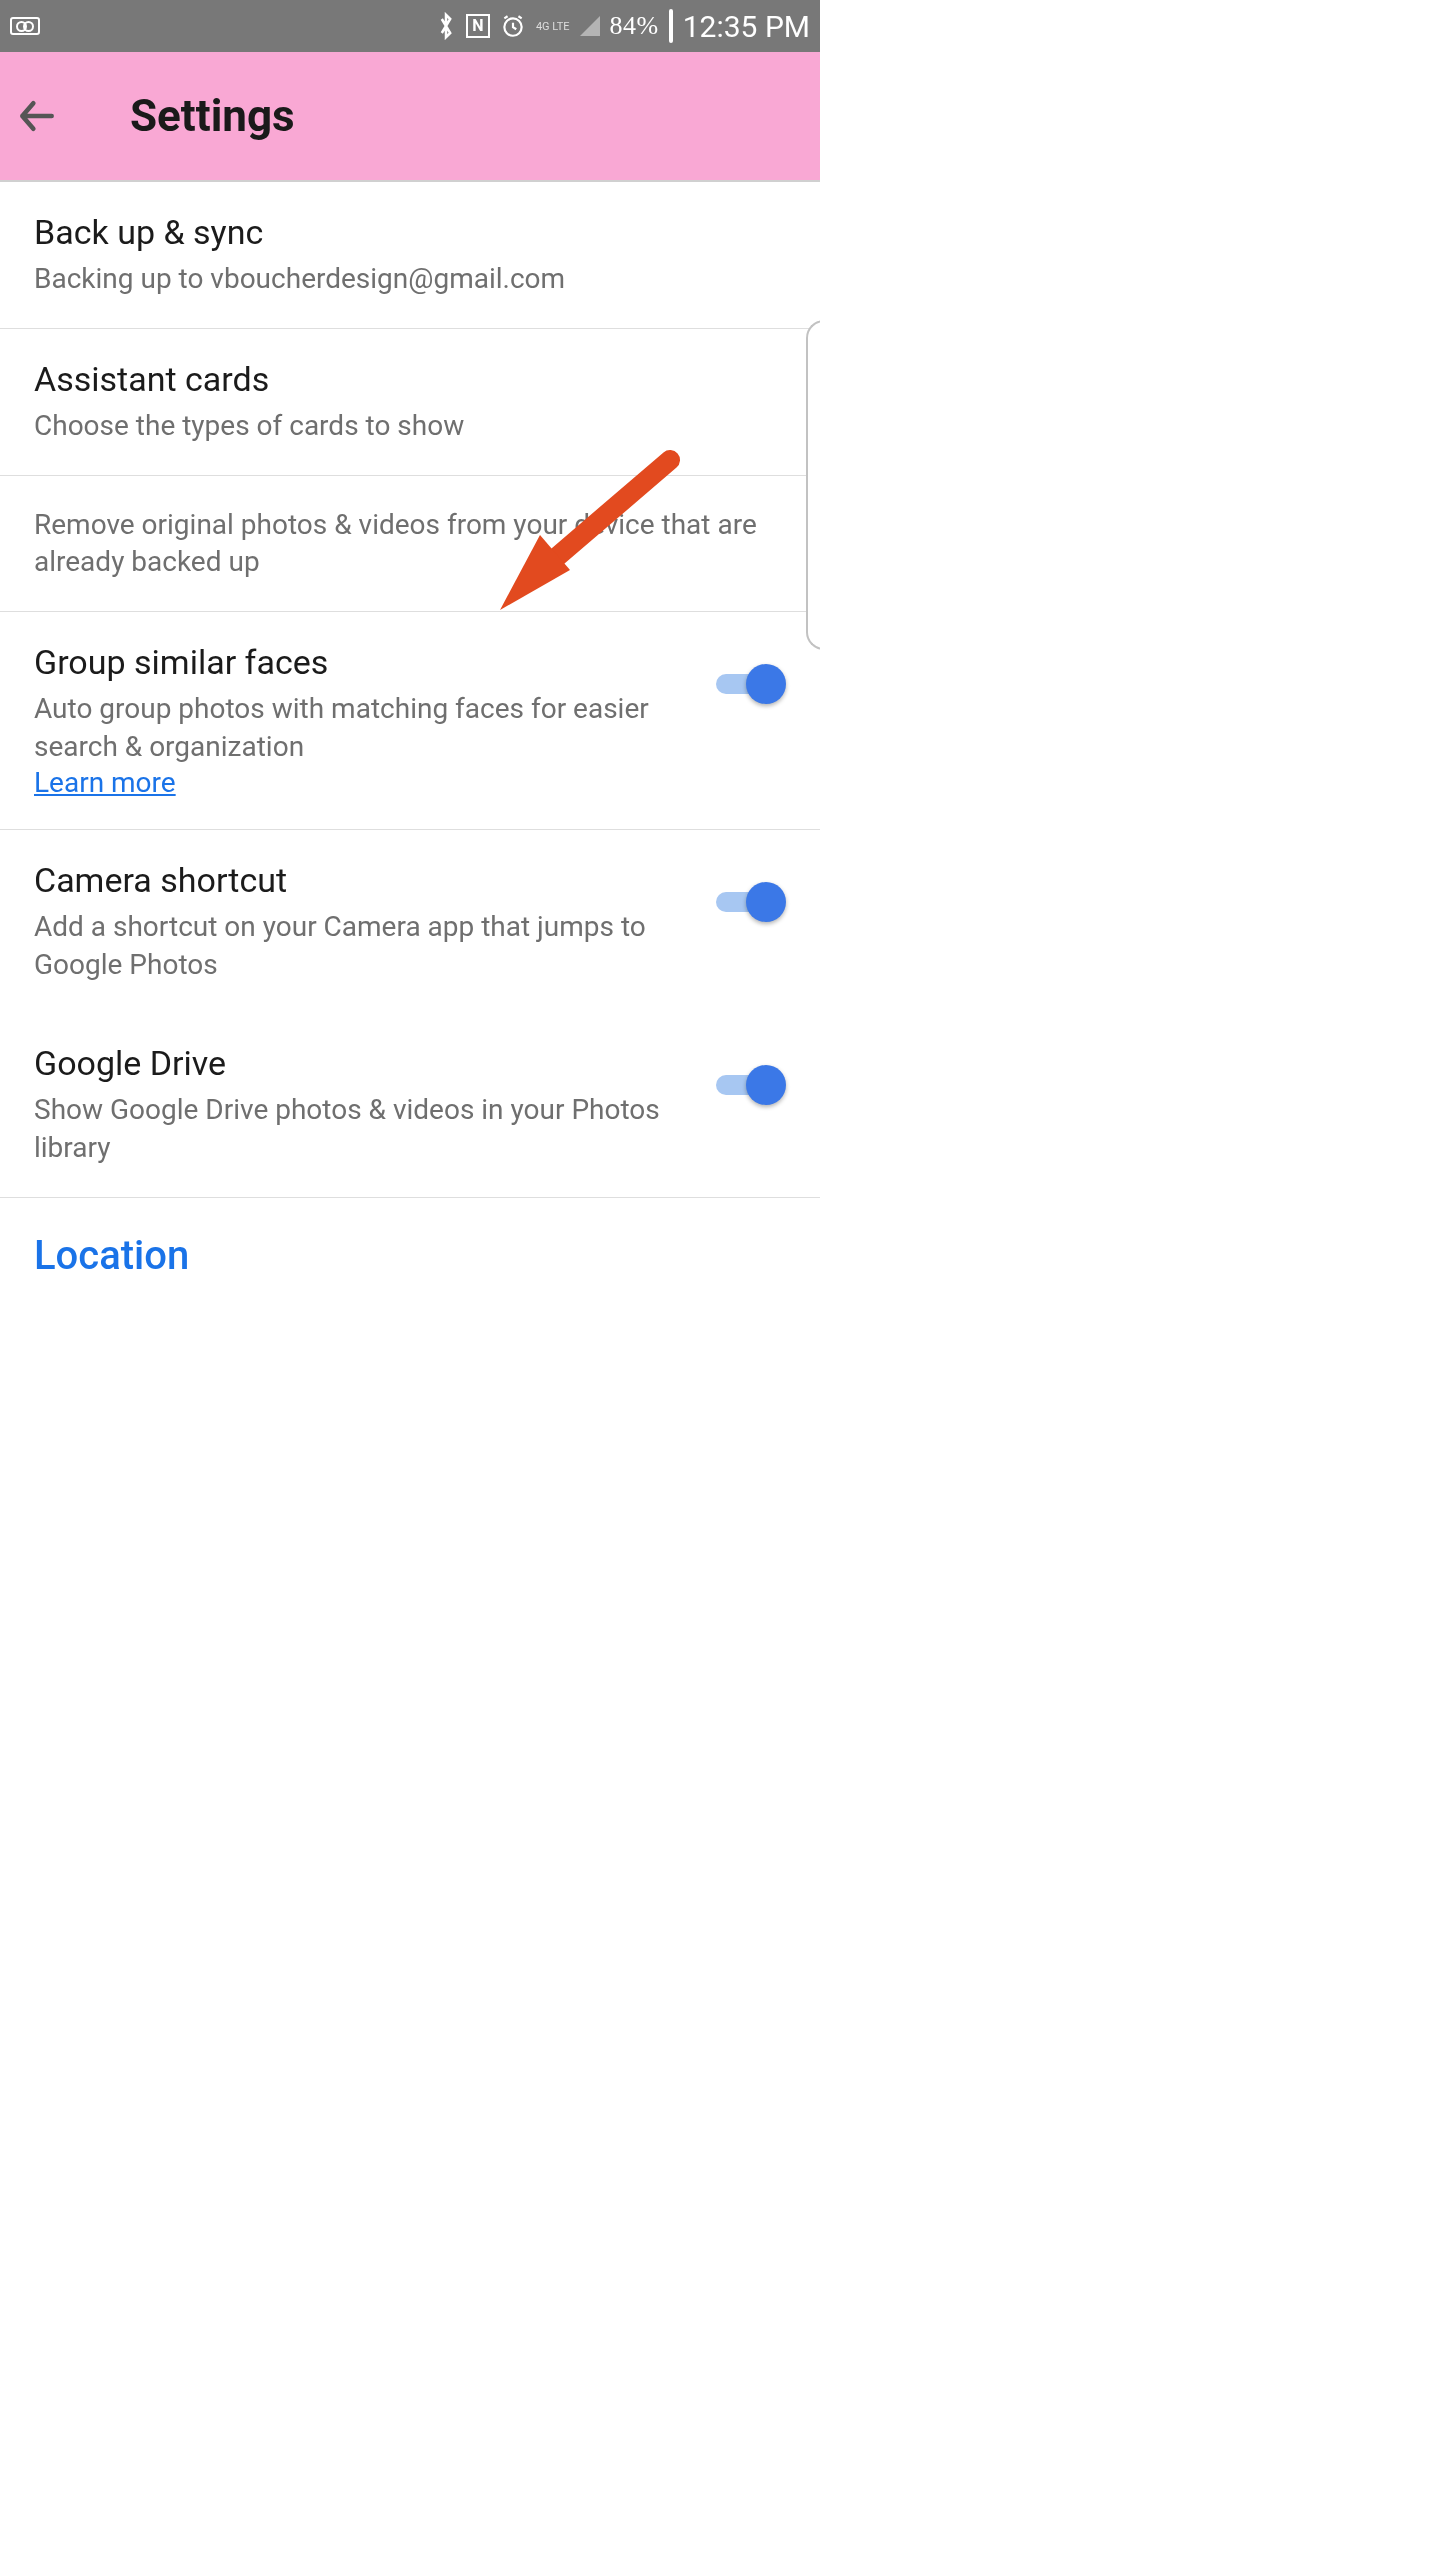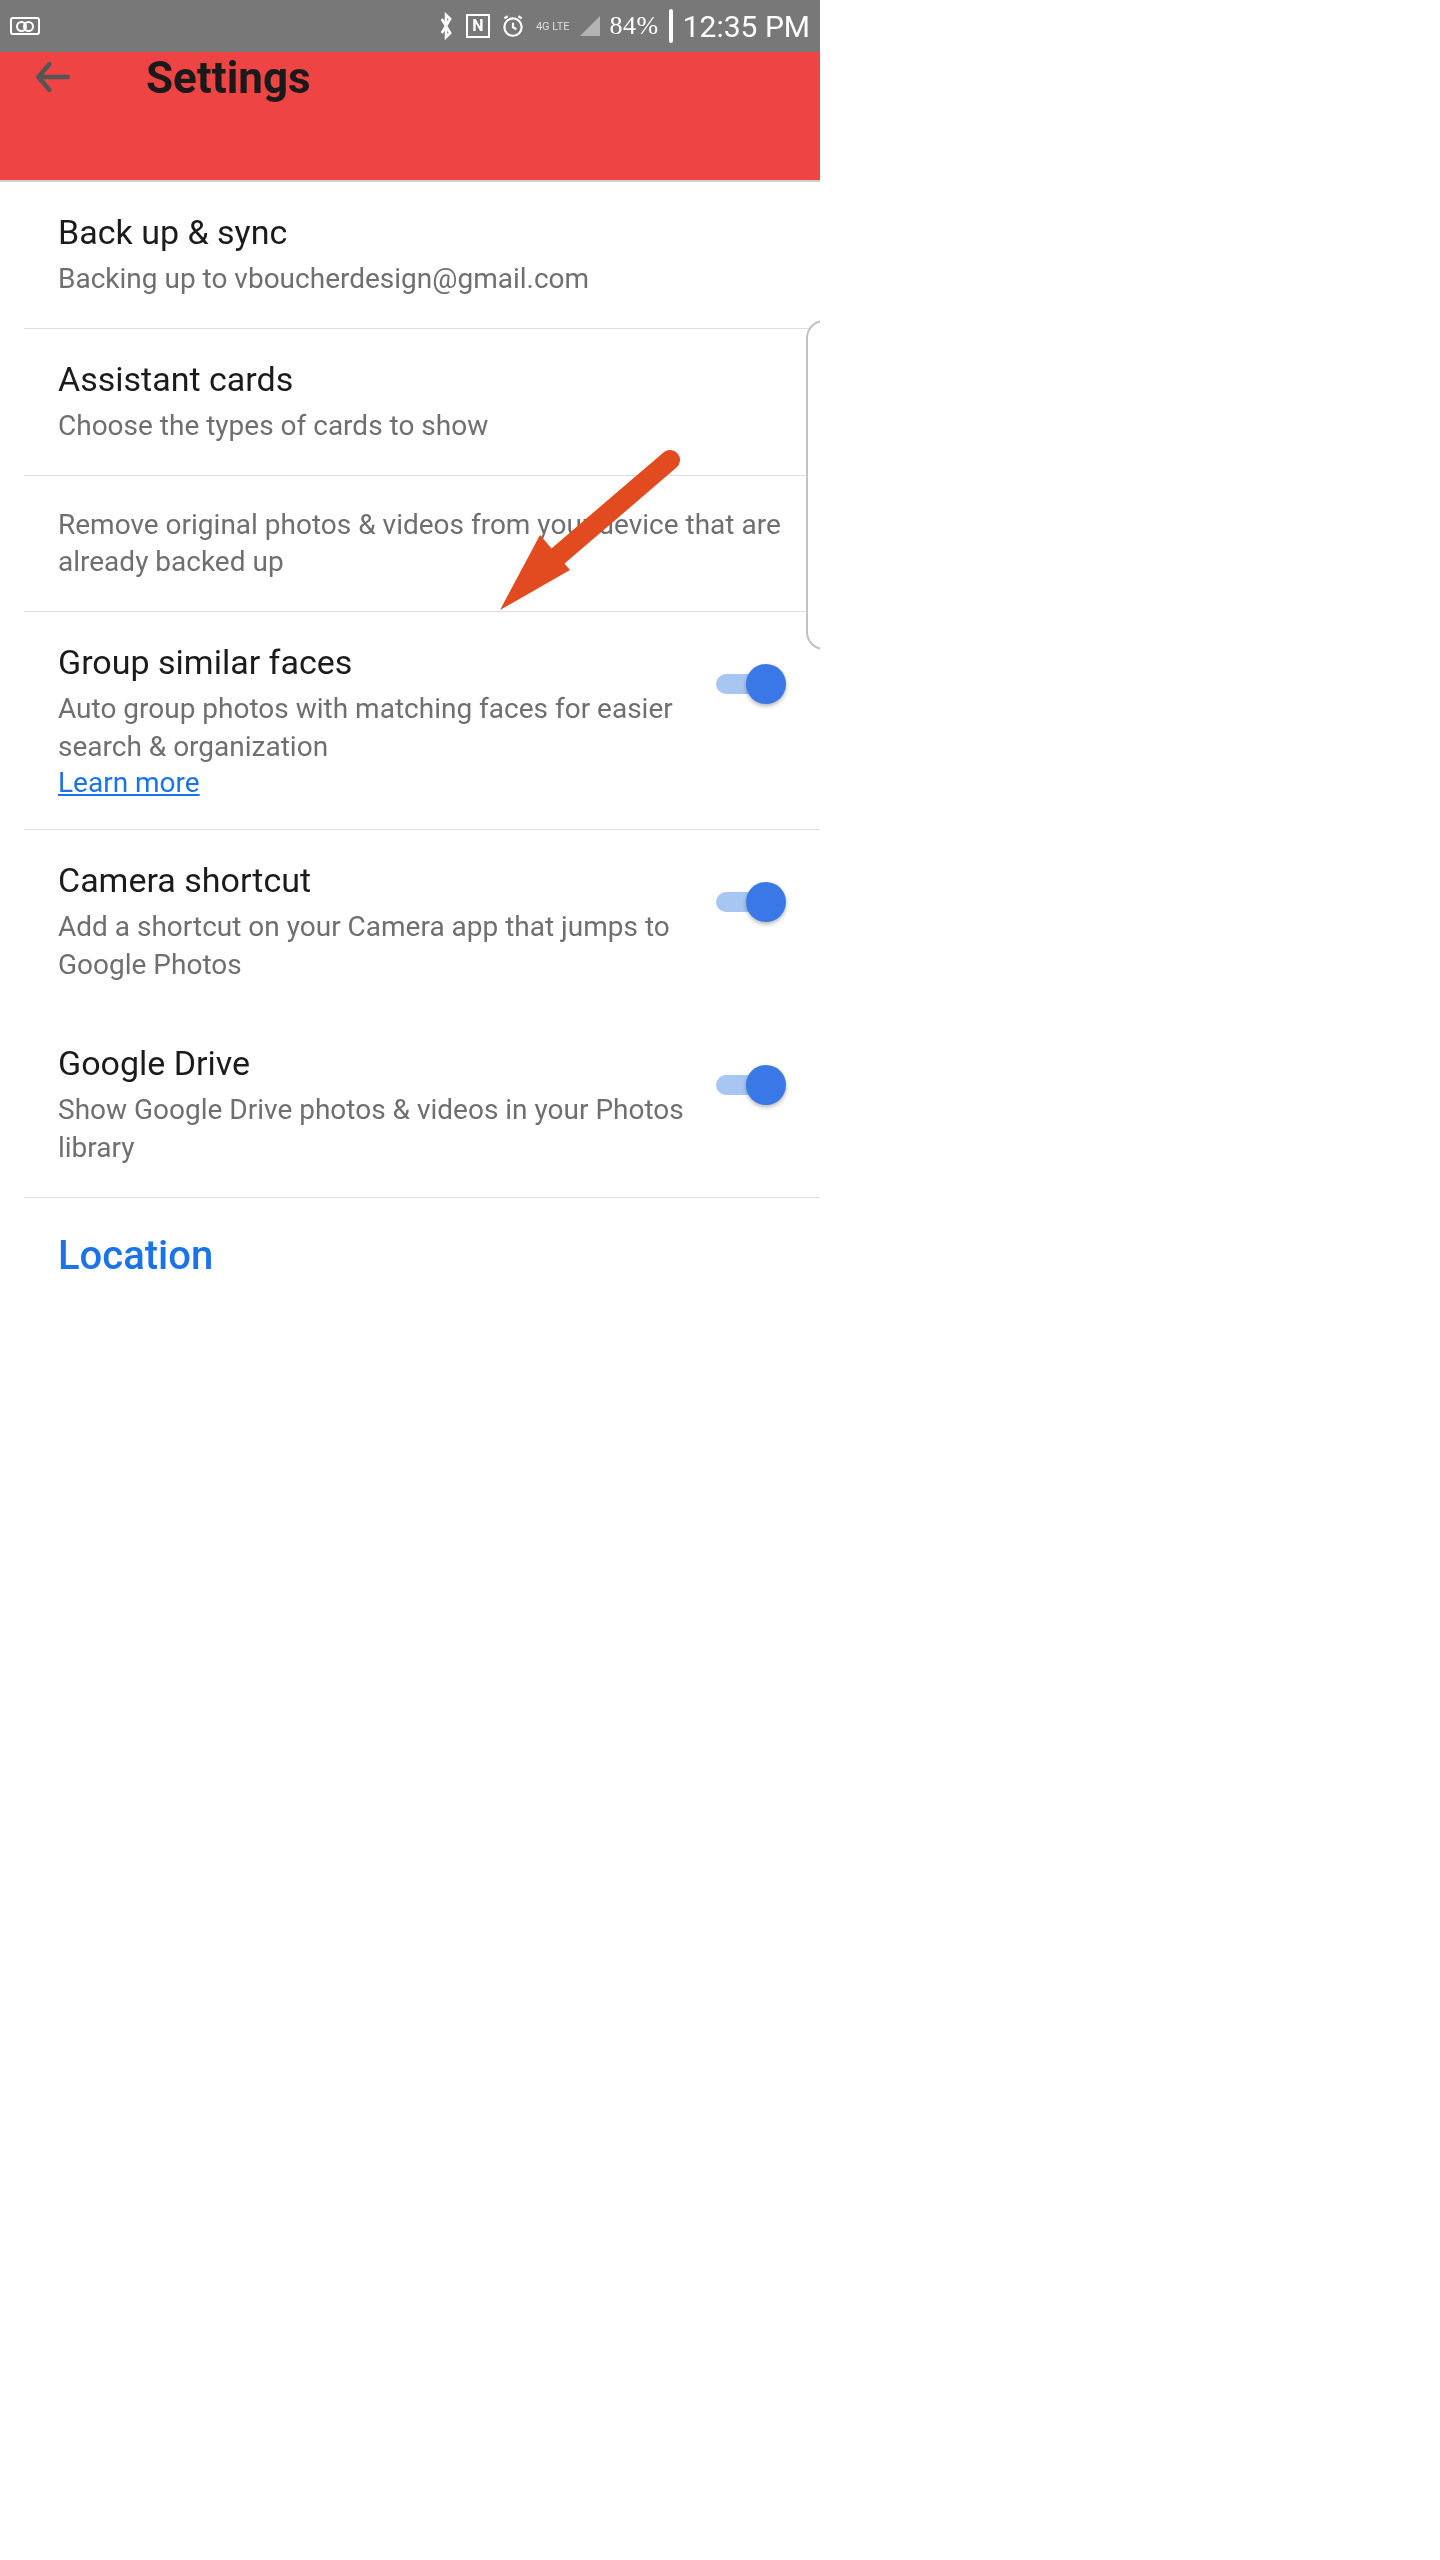--- a/index.html
+++ b/index.html
@@ -106,42 +106,43 @@
     font-size: 11px;
     line-height: 1;
     font-weight: normal;
     color: #ddd;
   }
 
   
   .app-bar {
     height: 130px;
     display: flex;
+    align-items: center;
     border-bottom: 2px solid #d0d0d0;
-    padding-left: 28px;
-    background: #ef4444;
+    padding-left: 12px;
+    background: #f9a8d4;
   }
   .back-arrow {
     width: 50px;
     height: 50px;
     display: flex;
     align-items: center;
     justify-content: center;
     cursor: pointer;
   }
   .back-arrow svg { width: 44px; height: 44px; stroke: #555; }
   .app-title {
     font-size: 44px;
     font-weight: 700;
     color: #1a1a1a;
     margin-left: 68px;
   }
 
   
-  .settings-list { width: 100%; padding-left: 24px; }
+  .settings-list { width: 100%; }
   .row {
     padding: 30px 34px 30px 34px;
     border-bottom: 1.5px solid #dedede;
     display: flex;
     align-items: flex-start;
     background: #fff;
   }
   .row .text-col { flex: 1; min-width: 0; }
   .row-title {
     font-size: 34px;

